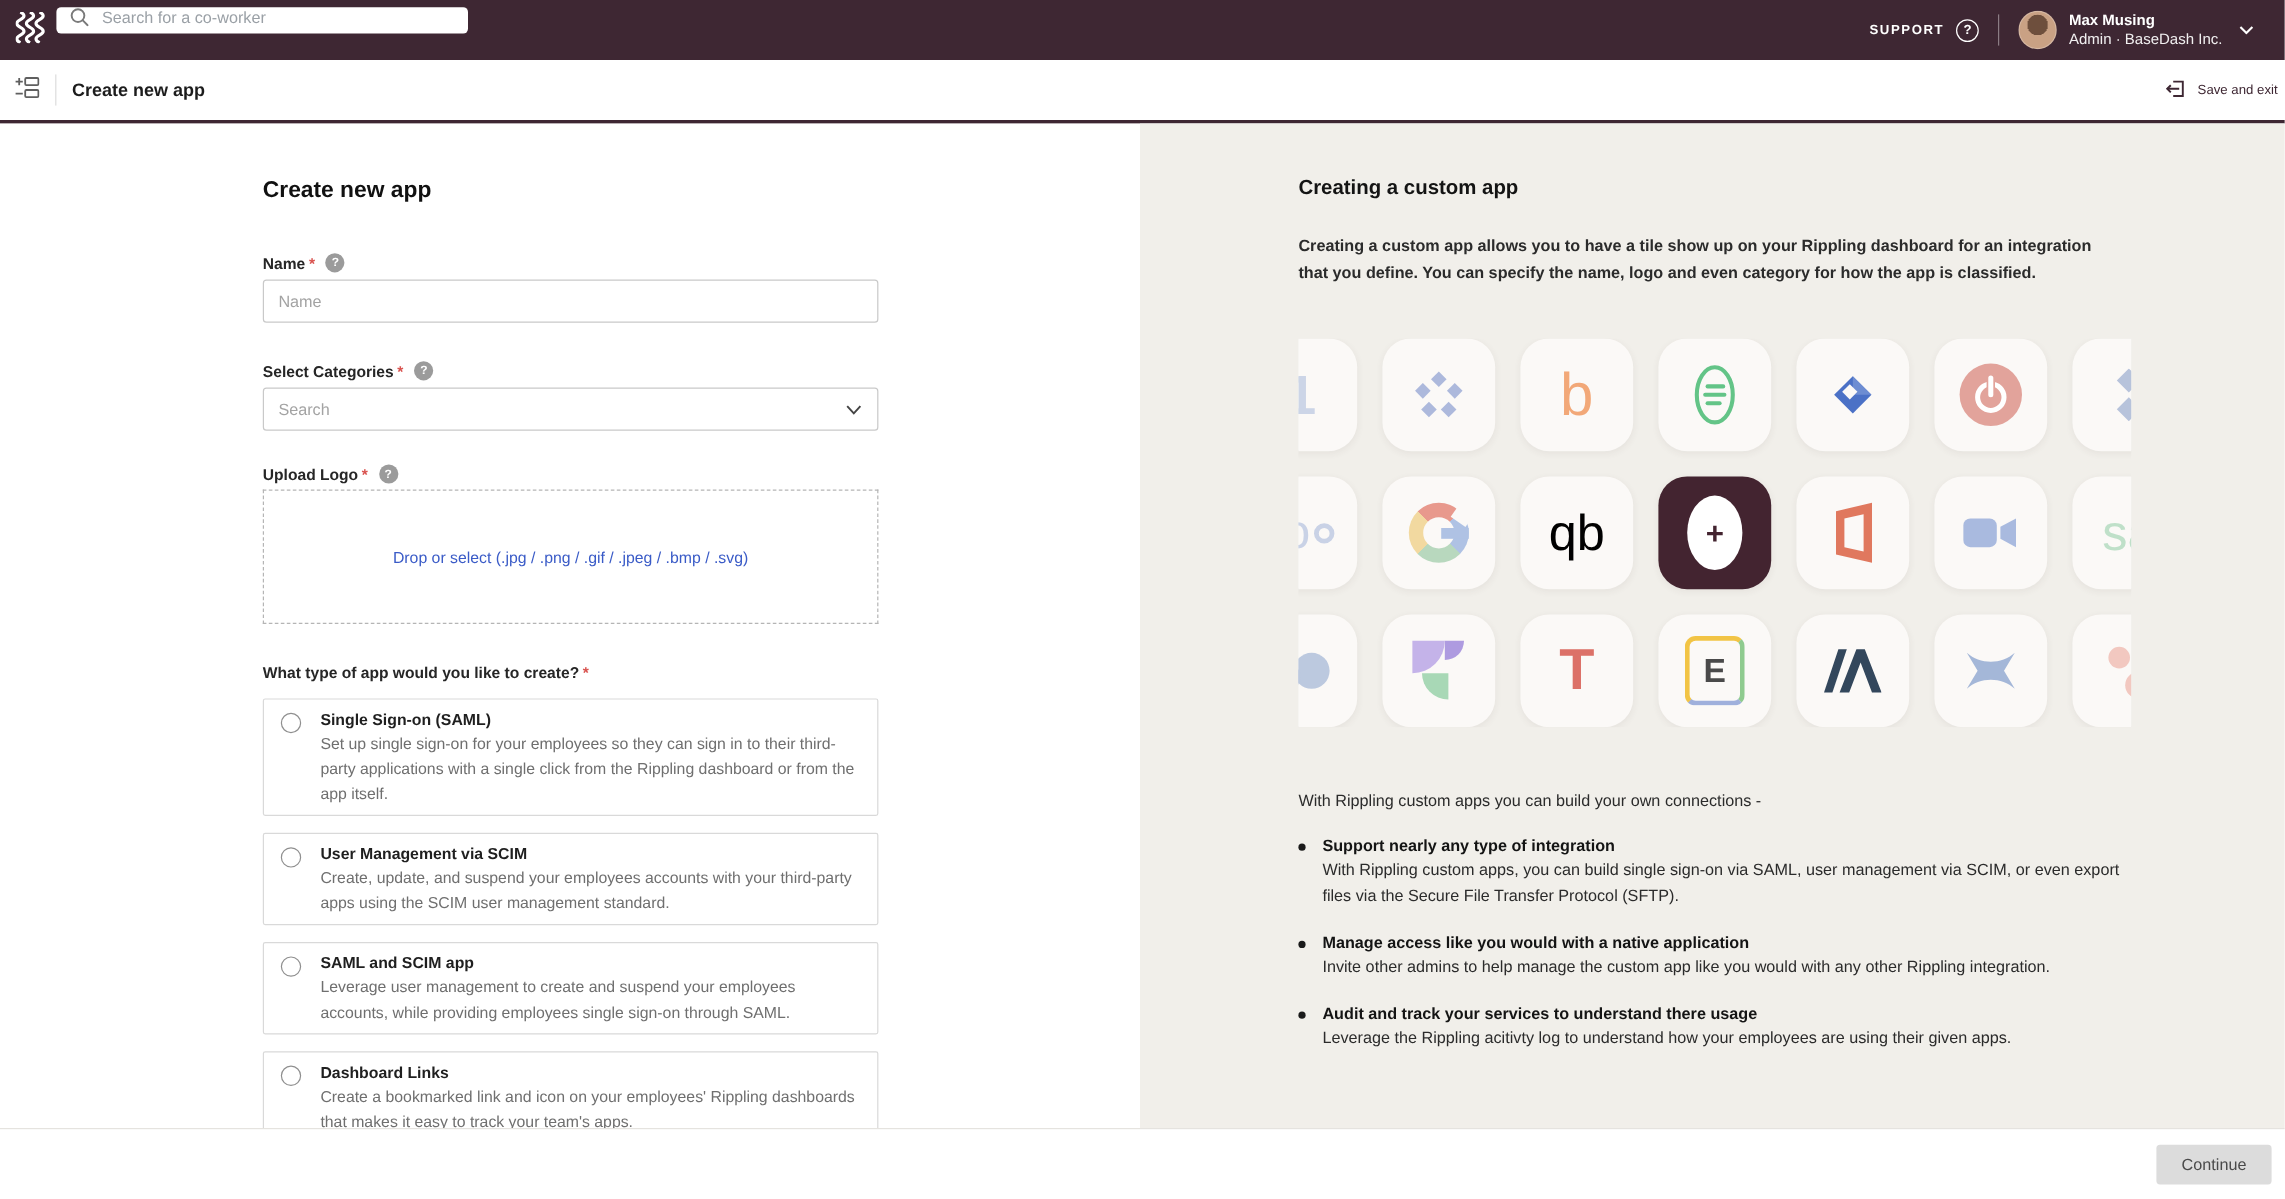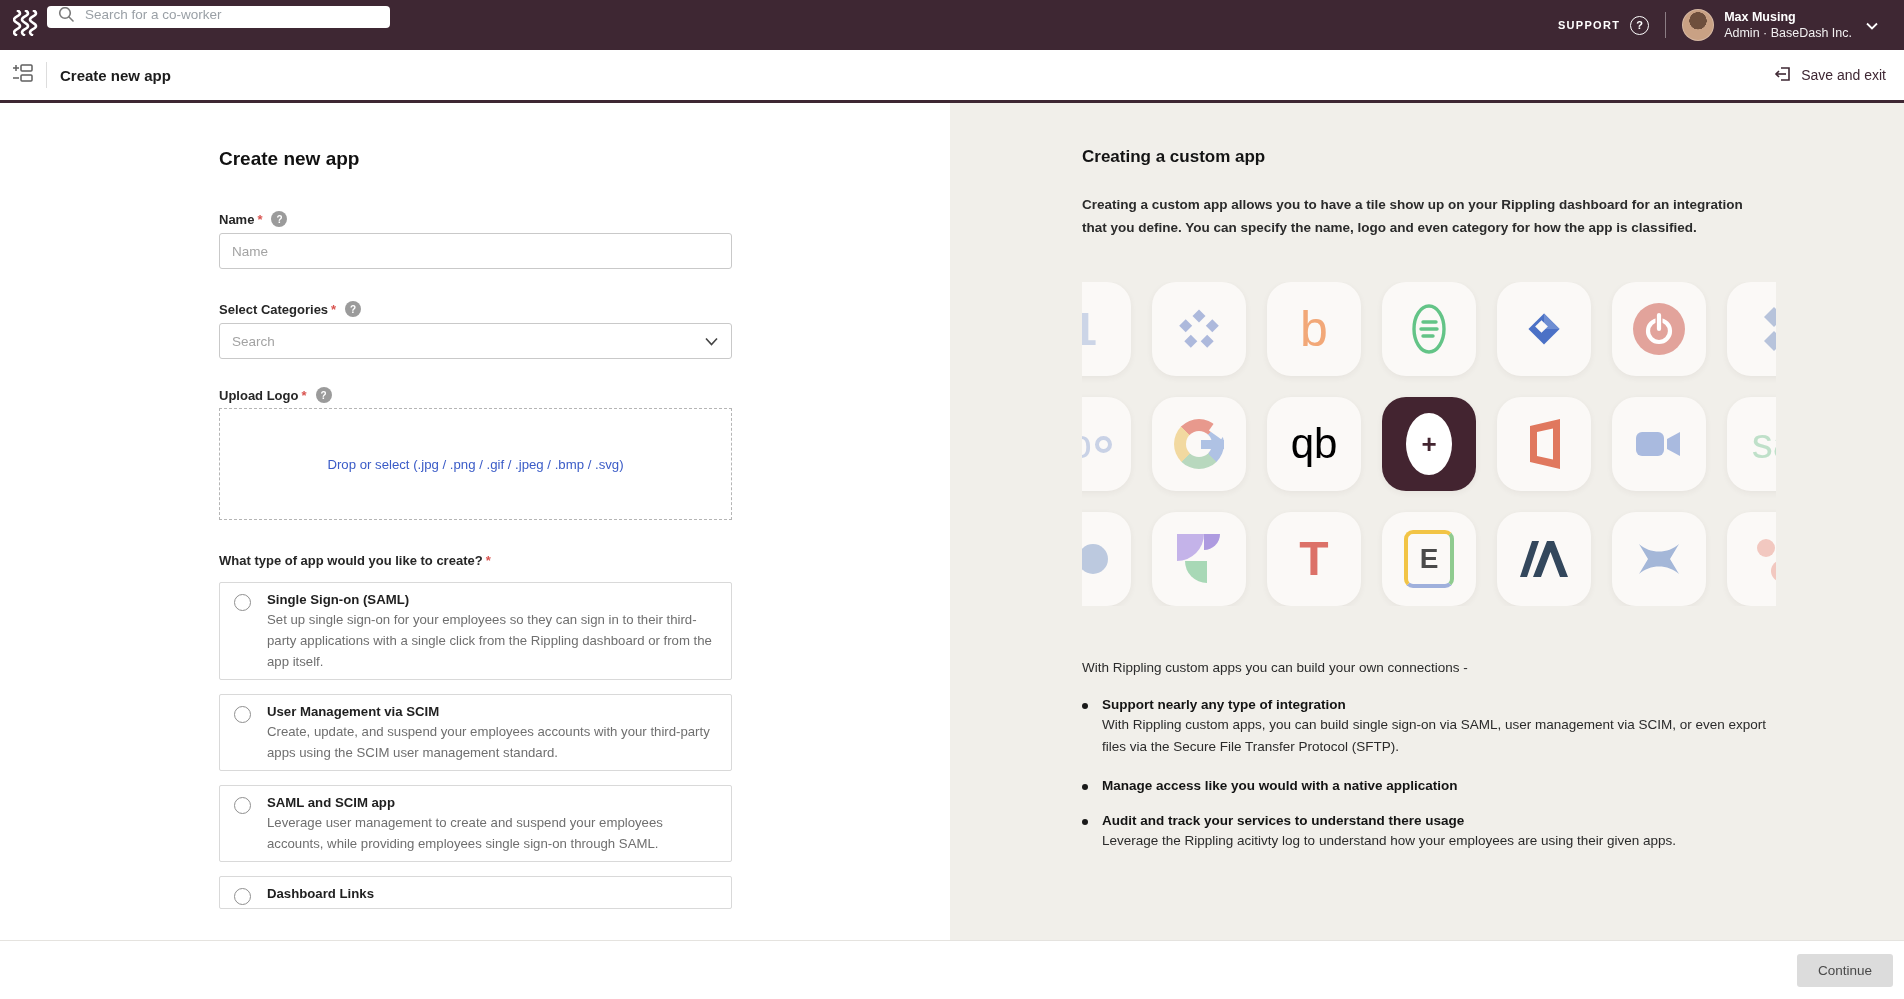--- a/index.html
+++ b/index.html
@@ -21,21 +21,21 @@
   .avatar { width:32px; height:32px; border-radius:50%; background:radial-gradient(circle at 50% 36%, #6e4f3d 0 35%, #c9a184 36%); border:1px solid rgba(255,255,255,.25); }
   .userinfo { color:#fff; font-size:12.5px; line-height:1.3; margin:0 14px 0 10px; }
   .username { font-weight:700; }
   .userrole { opacity:.93; }
   .user-cluster { display:flex; align-items:center; cursor:pointer; }
   
   .toolbar { position:absolute; top:50px; left:0; right:0; height:53px; background:#fff; border-bottom:3px solid #3E2733; display:flex; align-items:center; }
   .toolbar-left { display:flex; align-items:center; gap:13px; margin-left:12px; }
   .vdiv { width:1px; height:26px; background:#ddd; }
   .toolbar-title { font-size:15px; font-weight:700; color:#1c1c1c; }
-  .saveexit { position:absolute; right:18px; display:flex; align-items:center; gap:9px; color:#3E2733; font-size:14px; font-weight:500; cursor:pointer; }
+  .saveexit { position:absolute; right:6px; display:flex; align-items:center; gap:9px; color:#3E2733; font-size:11px; font-weight:500; cursor:pointer; }
   
   .content { position:absolute; top:103px; left:0; right:0; bottom:59px; background:#fff; }
   .rightpanel { position:absolute; left:950px; top:0; right:0; bottom:0; background:#F1EFEA; overflow:hidden; }
   
   .form { position:absolute; left:219px; top:0; width:513px; }
   .form-title { margin:45px 0 0; font-size:19px; font-weight:700; color:#111; }
   .fieldlabel { display:flex; align-items:center; gap:9px; font-size:13px; font-weight:700; color:#262626; }
   .mt-name { margin-top:41px; } .mt-cat { margin-top:32px; } .mt-logo { margin-top:28px; } .mt-q { margin-top:33px; }
   .req { color:#D9534F; margin-left:-6px; }
   .help { width:16px; height:16px; border-radius:50%; background:#9B9B9B; color:#fff; font-size:10px; font-weight:700; display:inline-flex; align-items:center; justify-content:center; cursor:pointer; }
@@ -203,20 +203,21 @@
         <div class="card-desc">Create, update, and suspend your employees accounts with your third-party apps using the SCIM user management standard.</div>
       </div>
       <div class="card">
         <span class="radio"></span>
         <div class="card-title">SAML and SCIM app</div>
         <div class="card-desc">Leverage user management to create and suspend your employees accounts, while providing employees single sign-on through SAML.</div>
       </div>
       <div class="card">
         <span class="radio"></span>
         <div class="card-title">Dashboard Links</div>
+        <div class="card-desc">Create a bookmarked link and icon on your employees' Rippling dashboards that makes it easy to track your team's apps.</div>
       </div>
     </div>
   </div>
 
   <div class="rightpanel">
     <div class="rp-inner">
       <h2 class="rp-title">Creating a custom app</h2>
       <p class="rp-intro">Creating a custom app allows you to have a tile show up on your Rippling dashboard for an integration that you define. You can specify the name, logo and even category for how the app is classified.</p>
 
       <div class="tilegrid-wrap">
@@ -351,20 +352,21 @@
           <span class="bullet-dot"></span>
           <div>
             <div class="bullet-title">Support nearly any type of integration</div>
             <div class="bullet-desc">With Rippling custom apps, you can build single sign-on via SAML, user management via SCIM, or even export files via the Secure File Transfer Protocol (SFTP).</div>
           </div>
         </div>
         <div class="bullet">
           <span class="bullet-dot"></span>
           <div>
             <div class="bullet-title">Manage access like you would with a native application</div>
+            <div class="bullet-desc">Invite other admins to help manage the custom app like you would with any other Rippling integration.</div>
           </div>
         </div>
         <div class="bullet">
           <span class="bullet-dot"></span>
           <div>
             <div class="bullet-title">Audit and track your services to understand there usage</div>
             <div class="bullet-desc">Leverage the Rippling acitivty log to understand how your employees are using their given apps.</div>
           </div>
         </div>
       </div>

